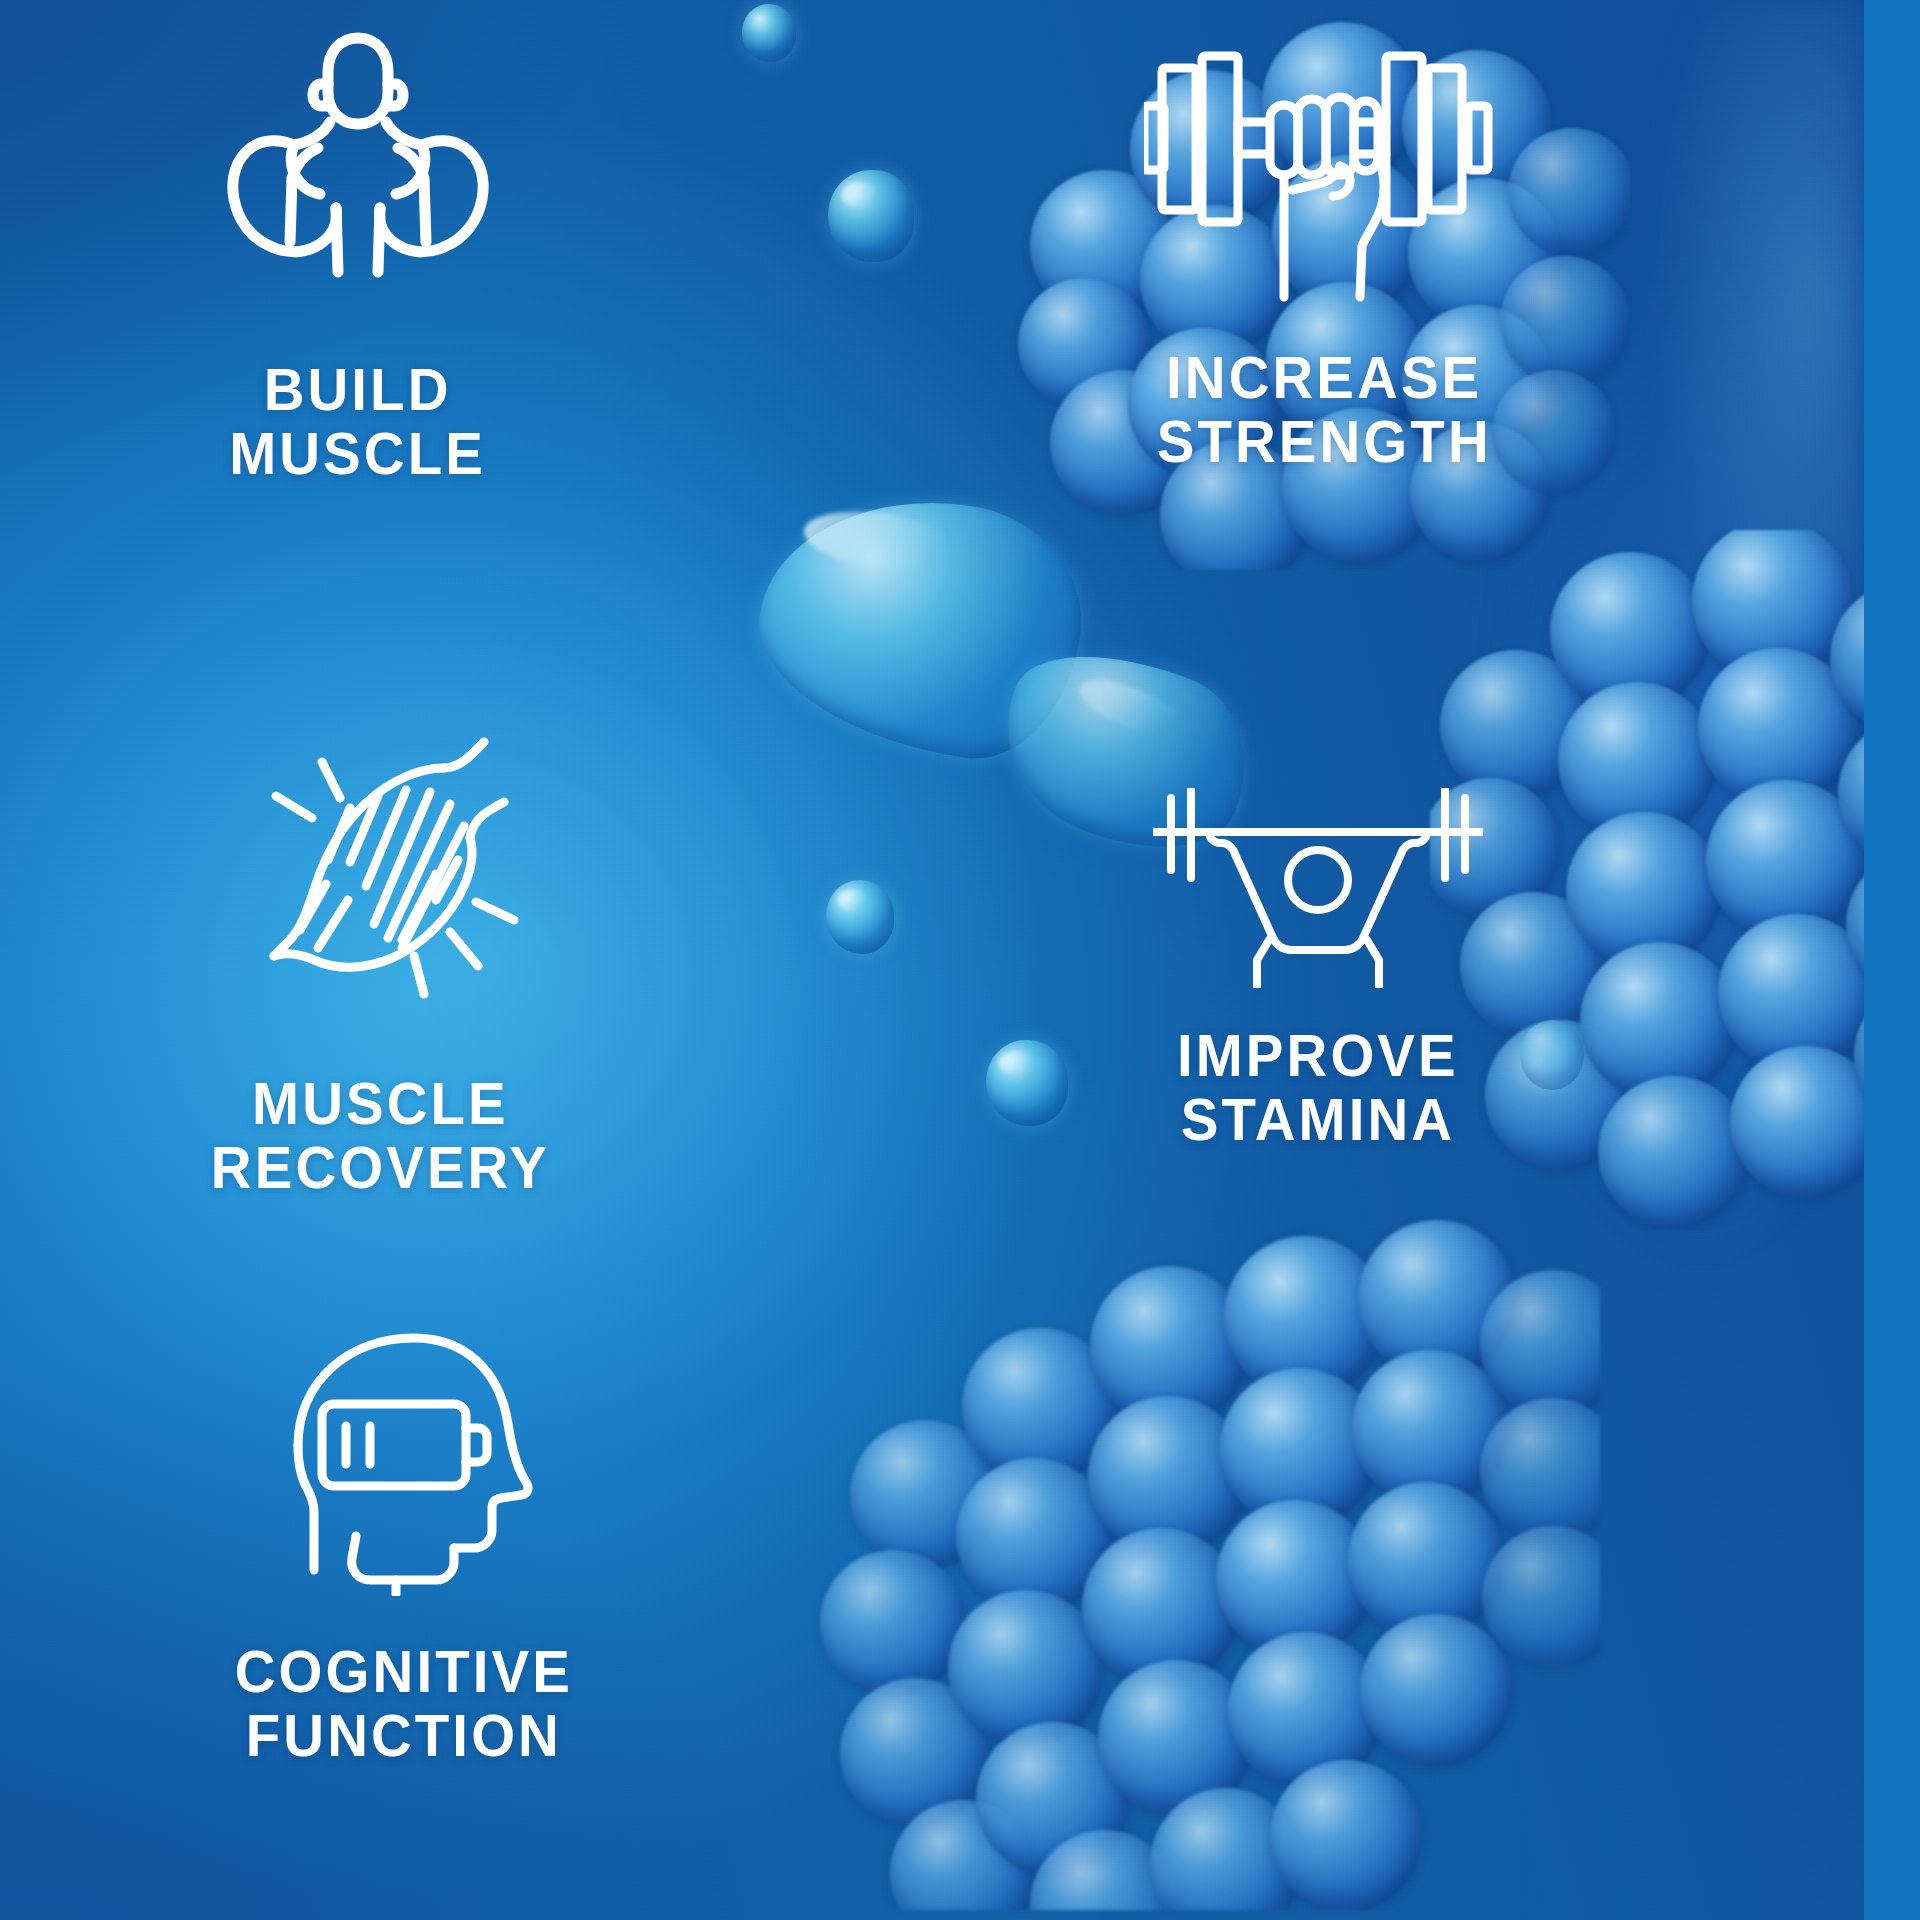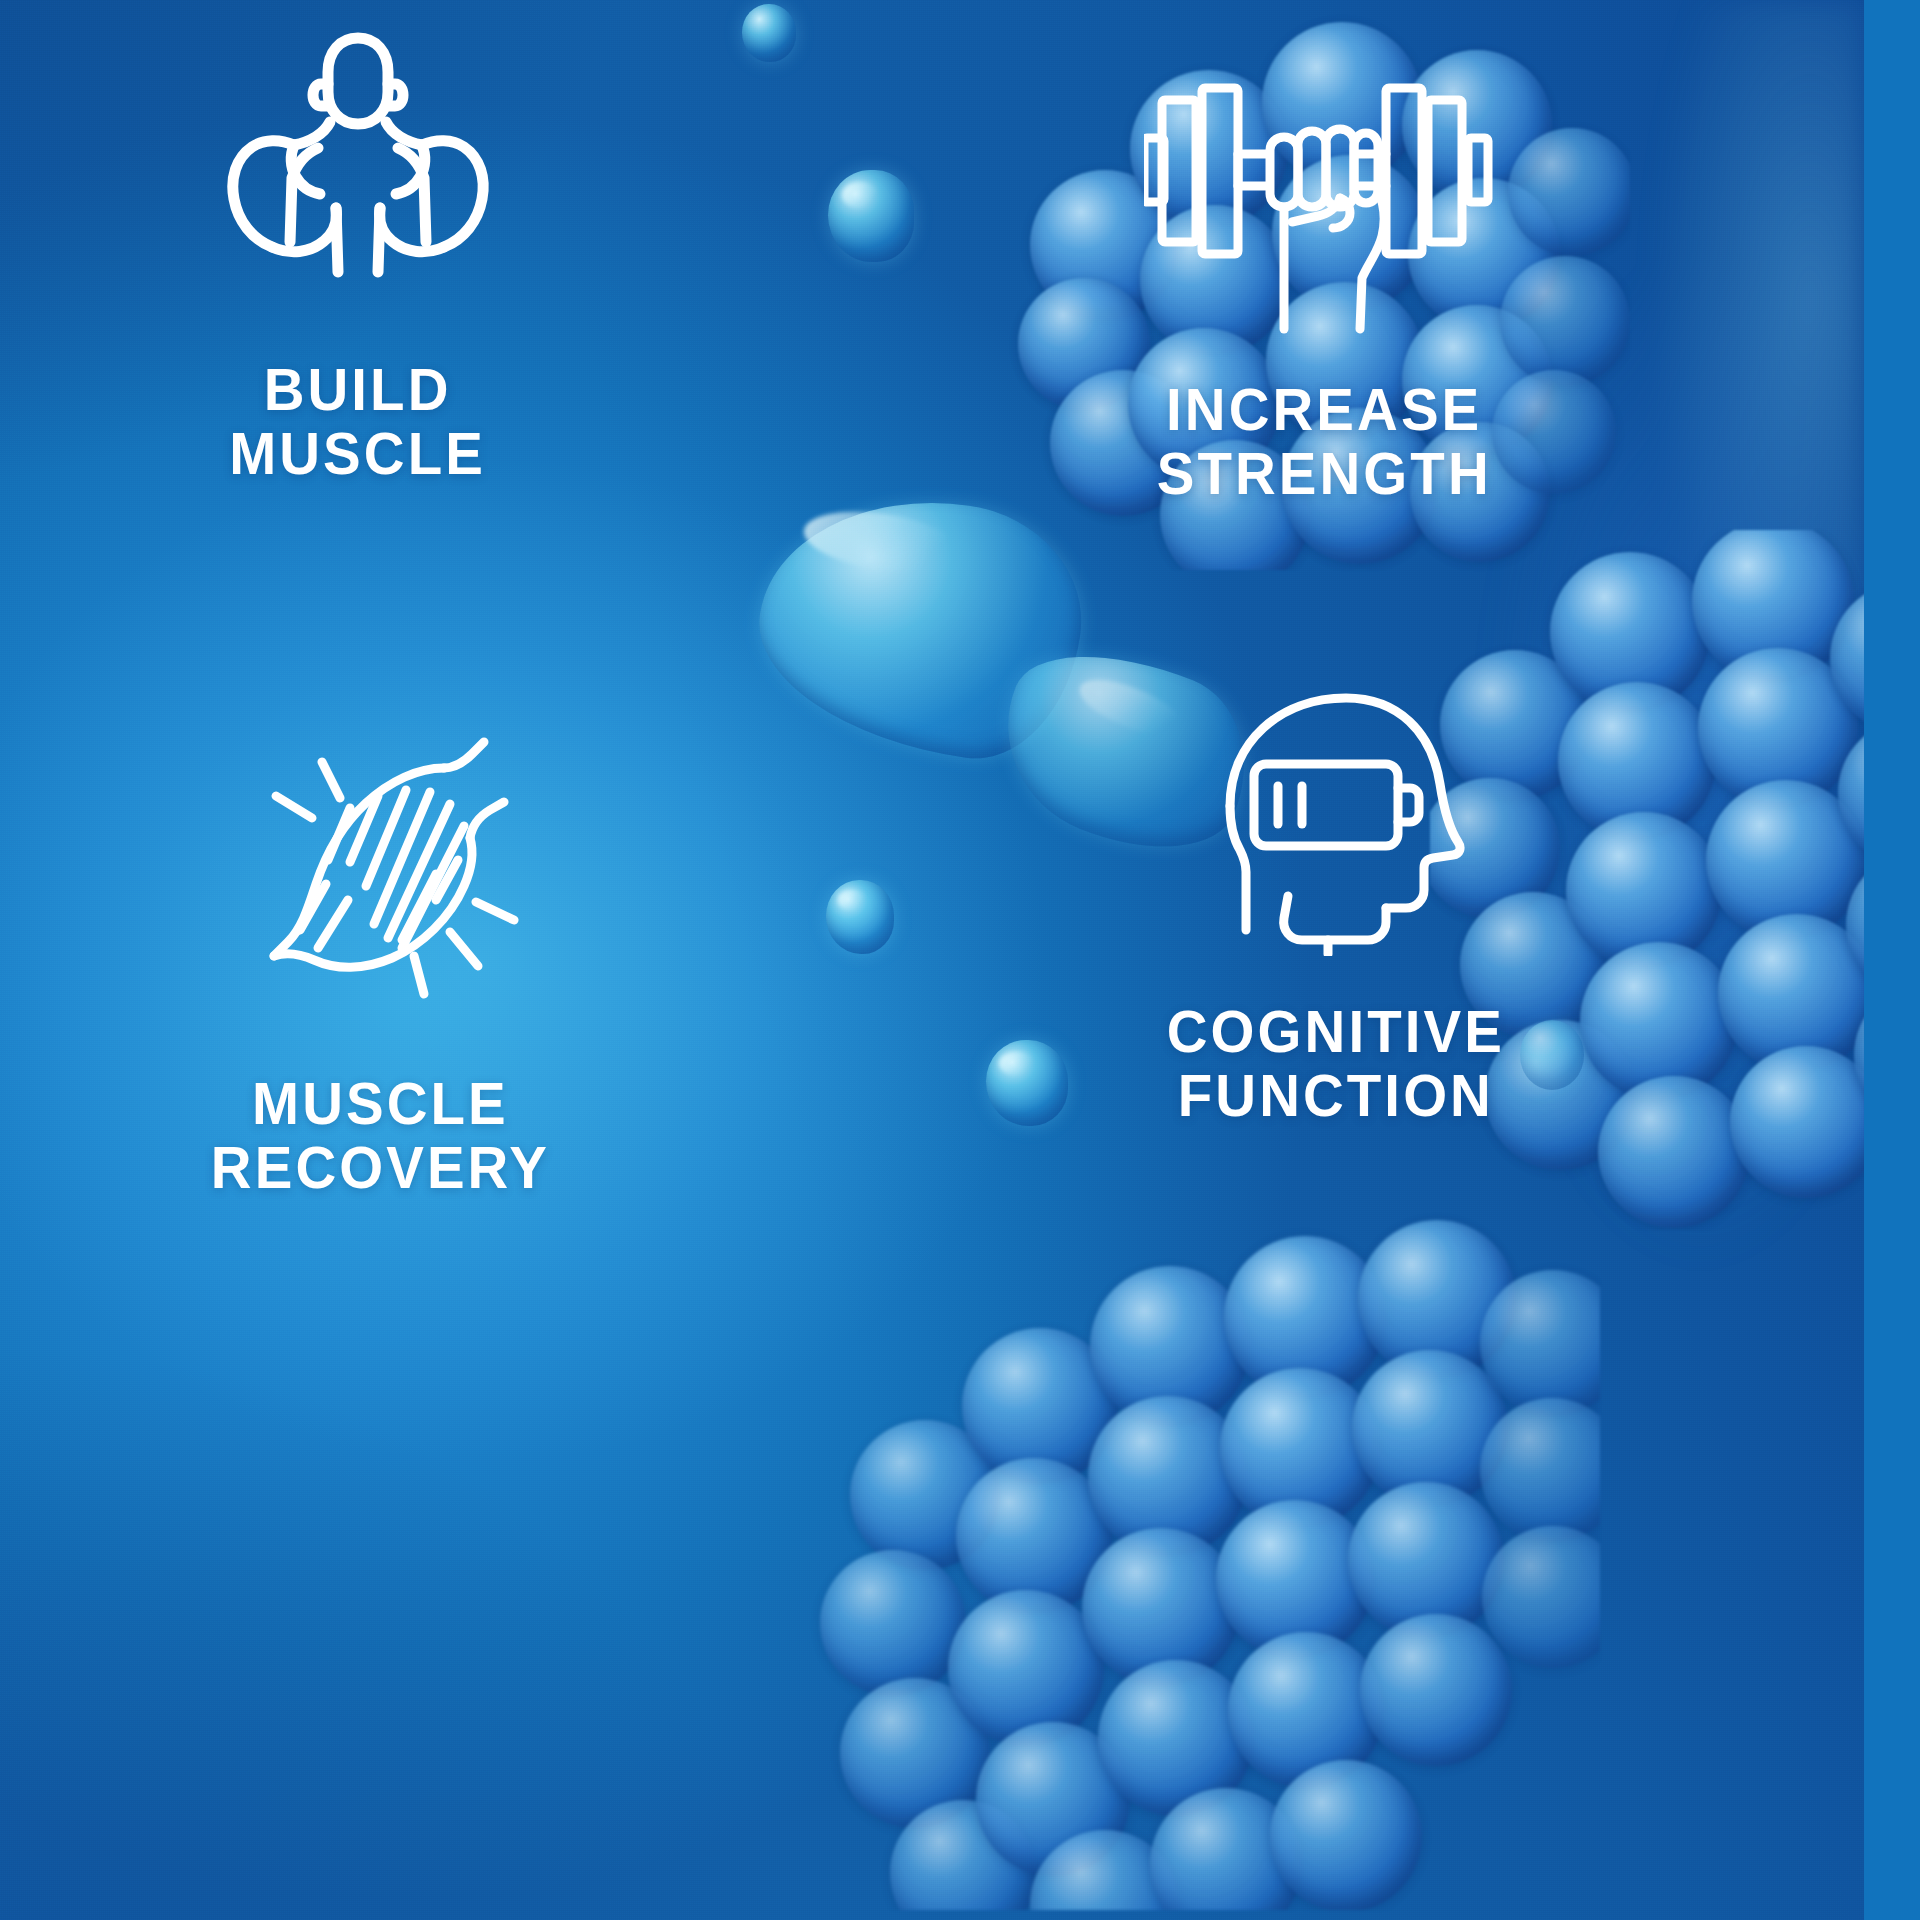--- a/index.html
+++ b/index.html
@@ -85,21 +85,21 @@
     font-size:60px;
     font-family:"Liberation Sans","DejaVu Sans",sans-serif;
     transform:scaleX(.94);
     text-shadow:0 2px 10px rgba(8,52,110,.28);
     white-space:pre-line;
   }
 
   
   #c0 .cell-inner{left:128px;top:22px;width:460px;}
   #c0 .label{margin-top:46px;}
-  #c1 .cell-inner{left:152px;top:66px;width:480px;text-align:center;}
+  #c1 .cell-inner{left:152px;top:34px;width:480px;text-align:center;}
   #c1 .label{margin-top:42px;}
 
   #c2 .cell-inner{left:160px;top:94px;width:440px;}
   #c2 .label{margin-top:58px;}
   #c3 .cell-inner{left:156px;top:148px;width:460px;}
   #c3 .label{margin-top:36px;}
 
   #c4 .cell-inner{left:184px;top:46px;width:440px;}
   #c4 .label{margin-top:44px;}
   #c5 .cell-inner{left:192px;top:36px;width:460px;}
@@ -317,20 +317,47 @@
             <path d="M246 168l38 18"></path>
             <path d="M220 198l28 34"></path>
             <path d="M184 222l10 38"></path>
           </svg>
         </span>
         <div class="label">MUSCLE
 RECOVERY</div>
       </div>
     </div>
 
+    <div class="cell" id="c3">
+      <div class="cell-inner">
+        <span class="icon-wrap">
+          <svg width="330" height="200" viewBox="0 0 330 200" fill="none" stroke="#ffffff" stroke-width="8" stroke-linecap="round" stroke-linejoin="round">
+
+            <path d="M8 44h314"></path>
+
+            <path d="M18 10v72"></path>
+            <path d="M38 2v88"></path>
+            <path d="M0 44h8"></path>
+
+            <path d="M292 2v88"></path>
+            <path d="M312 10v72"></path>
+            <path d="M322 44h8"></path>
+
+            <circle cx="165" cy="92" r="30"></circle>
+
+            <path d="M56 44c0 6 5 11 11 11h2c6 0 11 5 13 11l38 84c3 7 10 12 18 12h54c8 0 15-5 18-12l38-84c2-6 7-11 13-11h2c6 0 11-5 11-11"></path>
+
+            <path d="M116 152l-12 20v28"></path>
+            <path d="M214 152l12 20v28"></path>
+          </svg>
+        </span>
+        <div class="label">IMPROVE
+STAMINA</div>
+      </div>
+    </div>
 
     <div class="cell" id="c4">
       <div class="cell-inner">
         <span class="icon-wrap">
           <svg width="260" height="270" viewBox="0 0 260 270" fill="none" stroke="#ffffff" stroke-width="9" stroke-linecap="round" stroke-linejoin="round">
 
             <path d="M24 120C24 56 74 12 140 12c52 0 86 34 94 86 4 26 10 46 18 58 4 6 2 12-5 13l-20 3c-6 1-9 4-9 10v22c0 10-8 18-18 18h-20"></path>
             <path d="M180 222v14c0 10-8 18-18 18H96c-12 0-20-10-18-22l4-22"></path>
             <path d="M24 120c0 20 4 34 10 44 4 8 6 14 6 22v58"></path>
             <path d="M122 254v14"></path>

